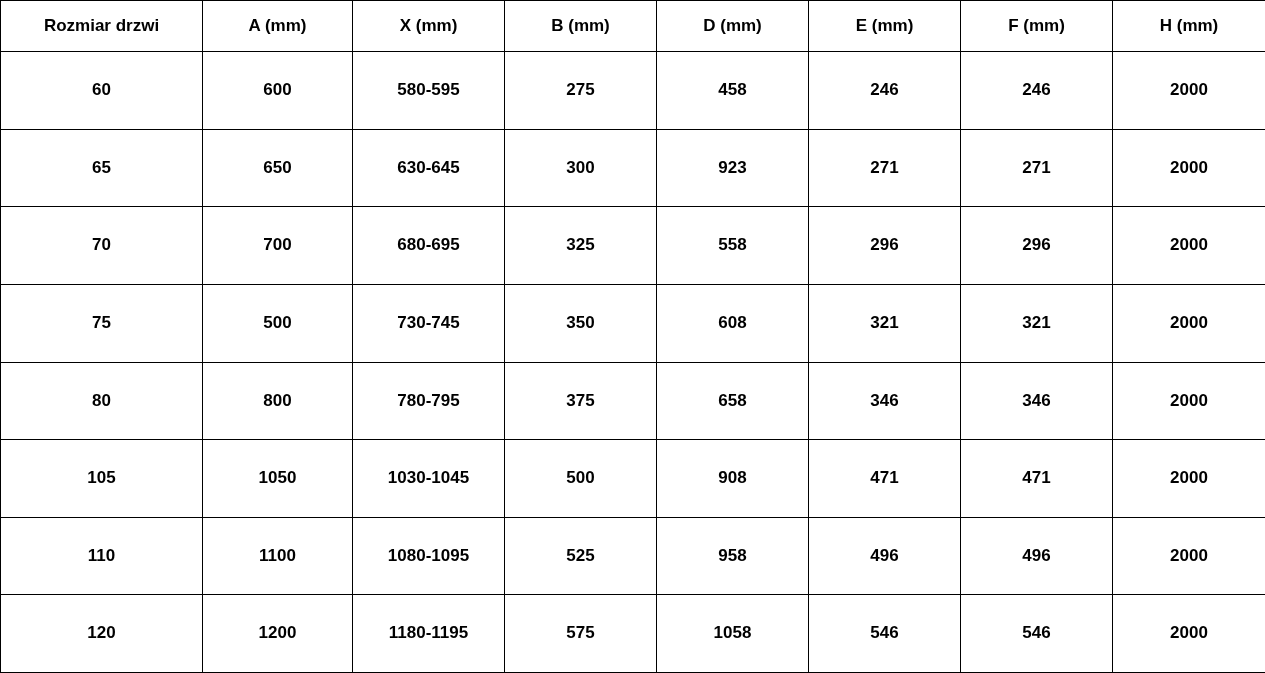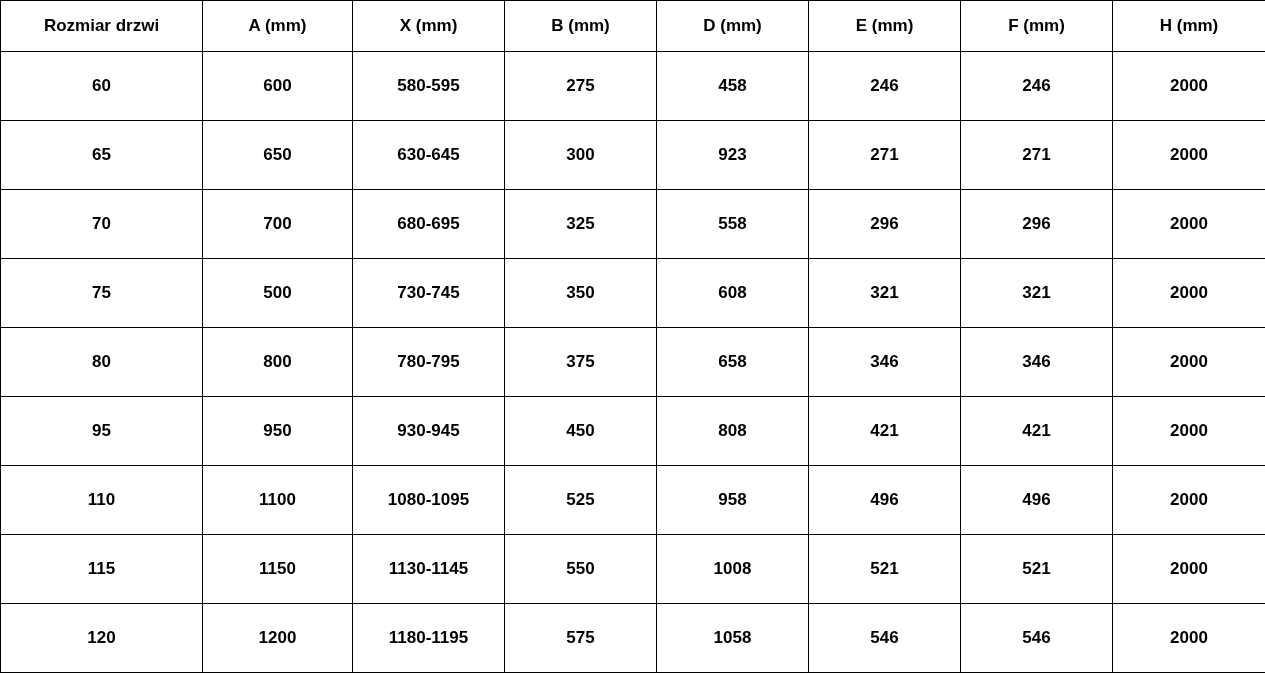--- a/index.html
+++ b/index.html
@@ -126,47 +126,37 @@
         <td>80</td>
         <td>800</td>
         <td>780-795</td>
         <td>375</td>
         <td>658</td>
         <td>346</td>
         <td>346</td>
         <td>2000</td>
       </tr>
       <tr>
-        <td>95</td>
-        <td>950</td>
-        <td>930-945</td>
-        <td>450</td>
-        <td>808</td>
-        <td>421</td>
-        <td>421</td>
+        <td>105</td>
+        <td>1050</td>
+        <td>1030-1045</td>
+        <td>500</td>
+        <td>908</td>
+        <td>471</td>
+        <td>471</td>
         <td>2000</td>
       </tr>
       <tr>
         <td>110</td>
         <td>1100</td>
         <td>1080-1095</td>
         <td>525</td>
         <td>958</td>
         <td>496</td>
         <td>496</td>
-        <td>2000</td>
-      </tr>
-      <tr>
-        <td>115</td>
-        <td>1150</td>
-        <td>1130-1145</td>
-        <td>550</td>
-        <td>1008</td>
-        <td>521</td>
-        <td>521</td>
         <td>2000</td>
       </tr>
       <tr>
         <td>120</td>
         <td>1200</td>
         <td>1180-1195</td>
         <td>575</td>
         <td>1058</td>
         <td>546</td>
         <td>546</td>

